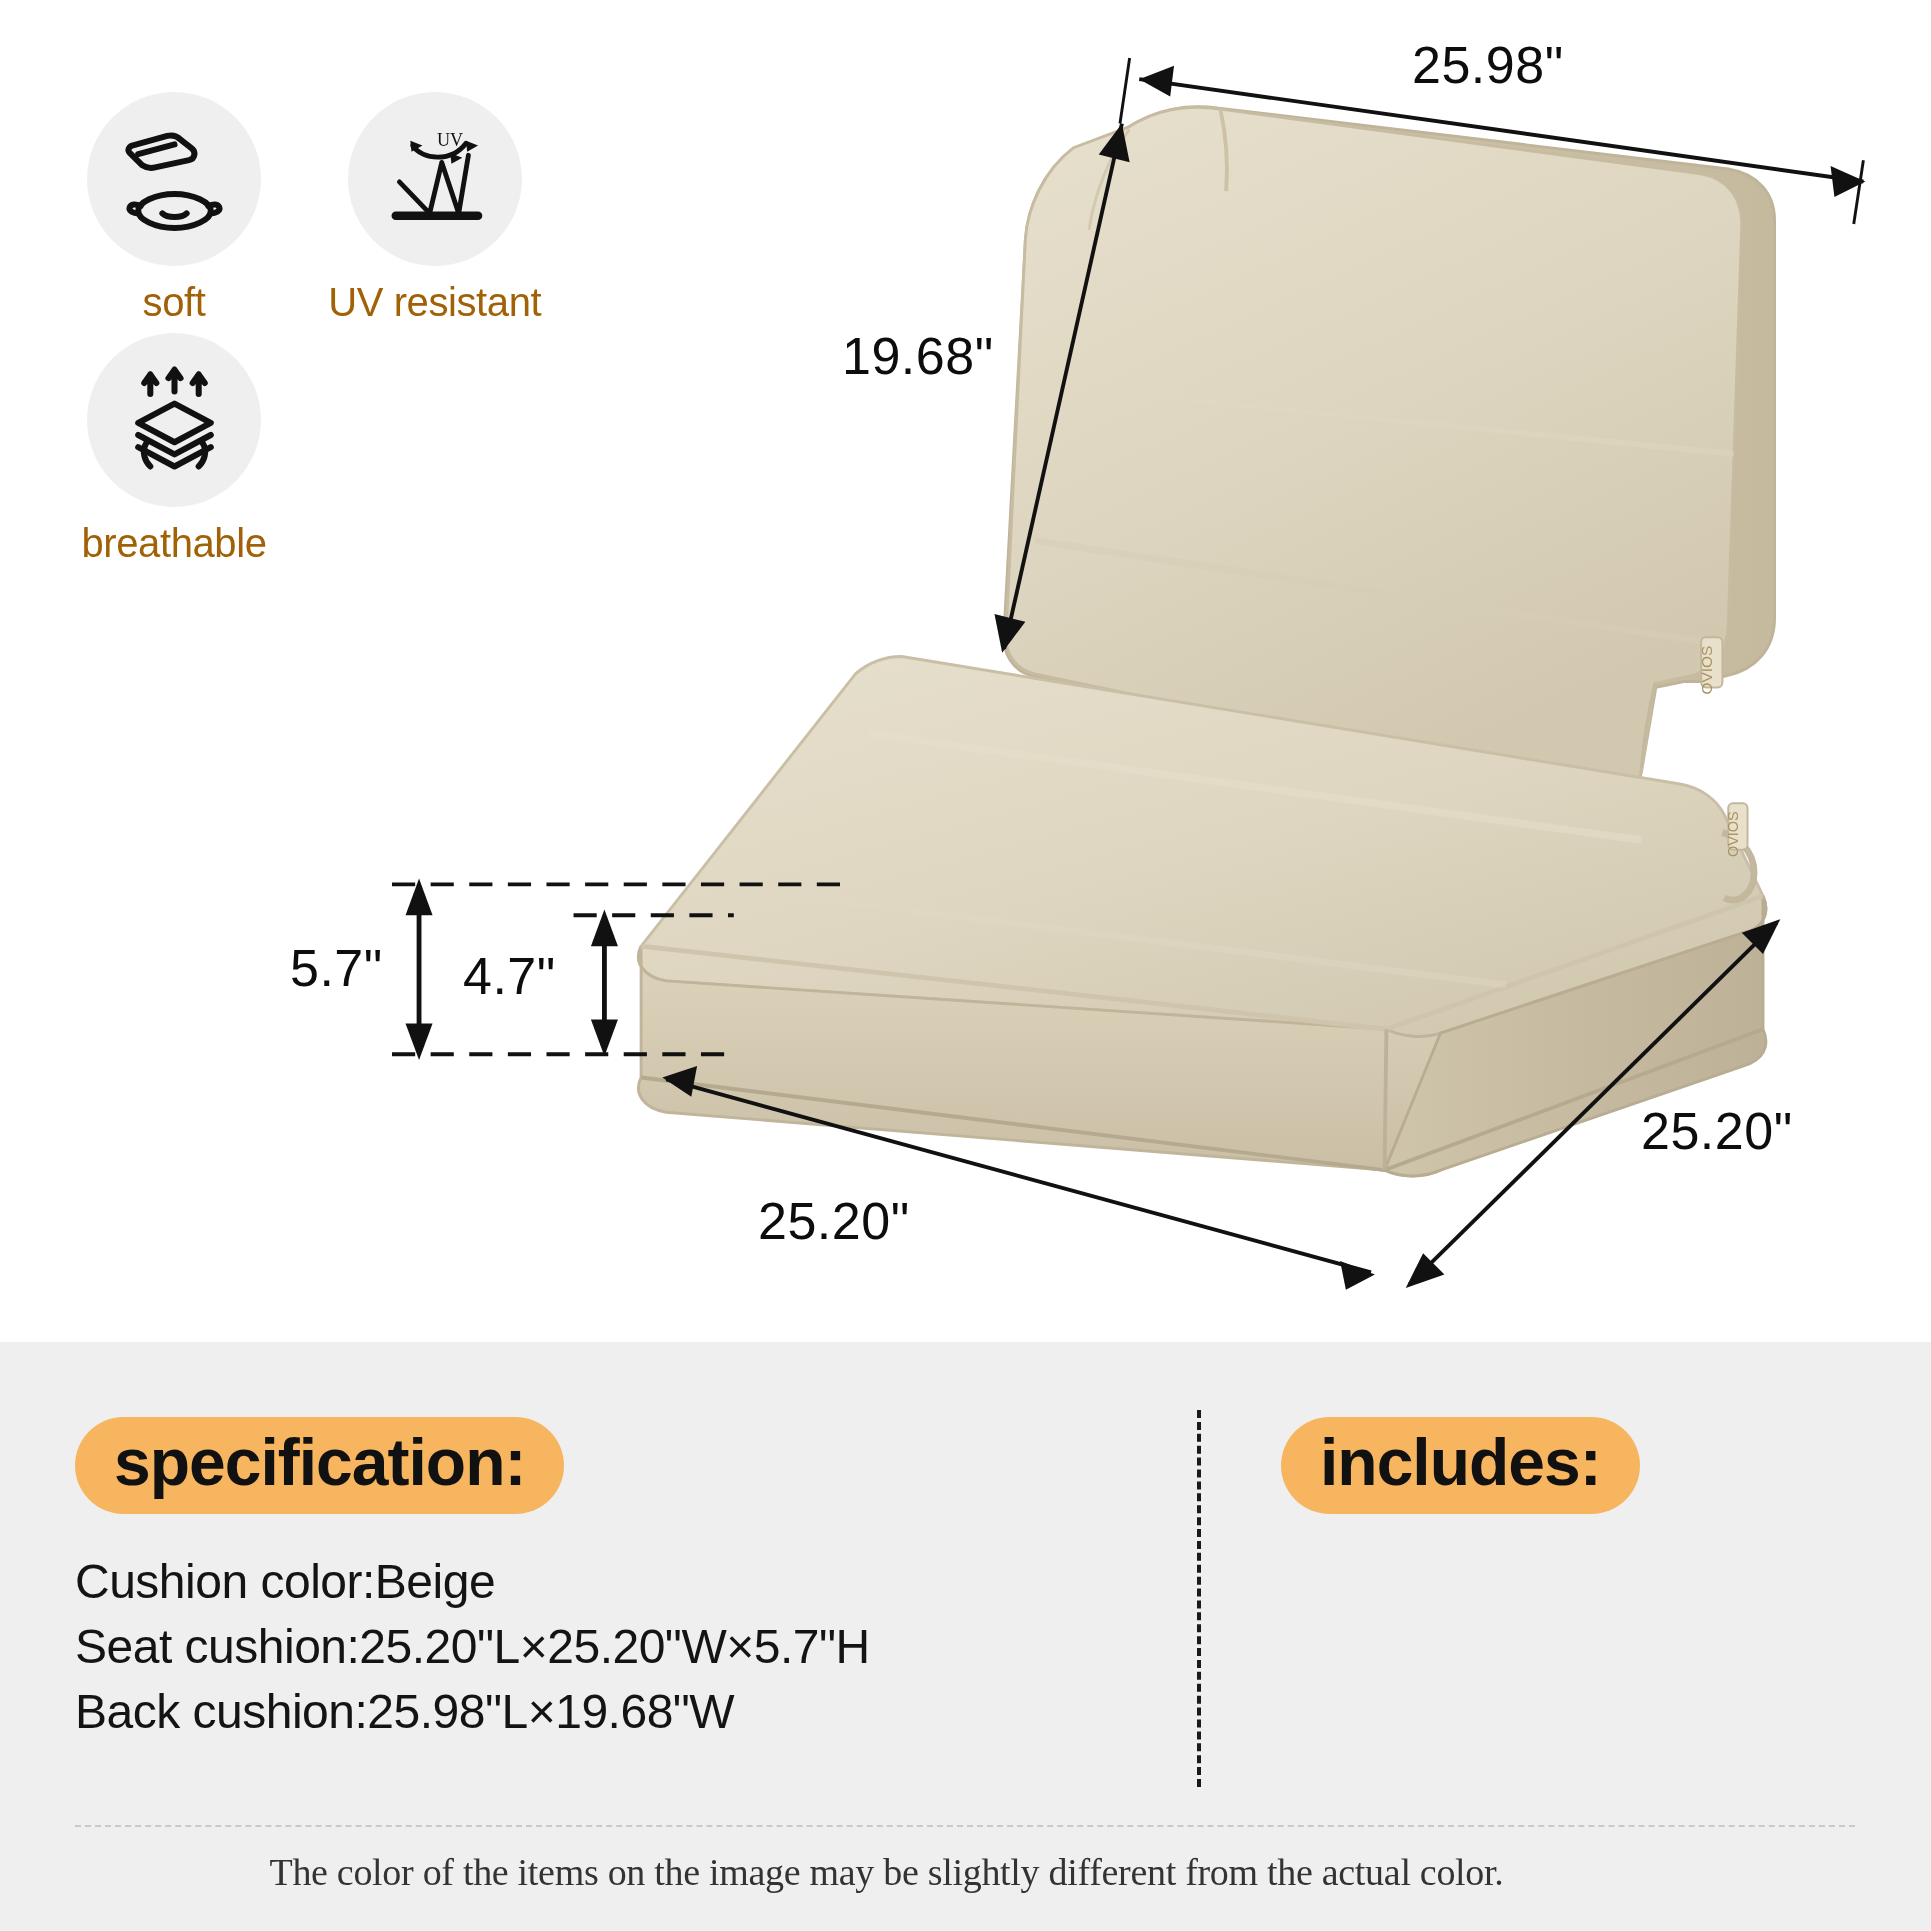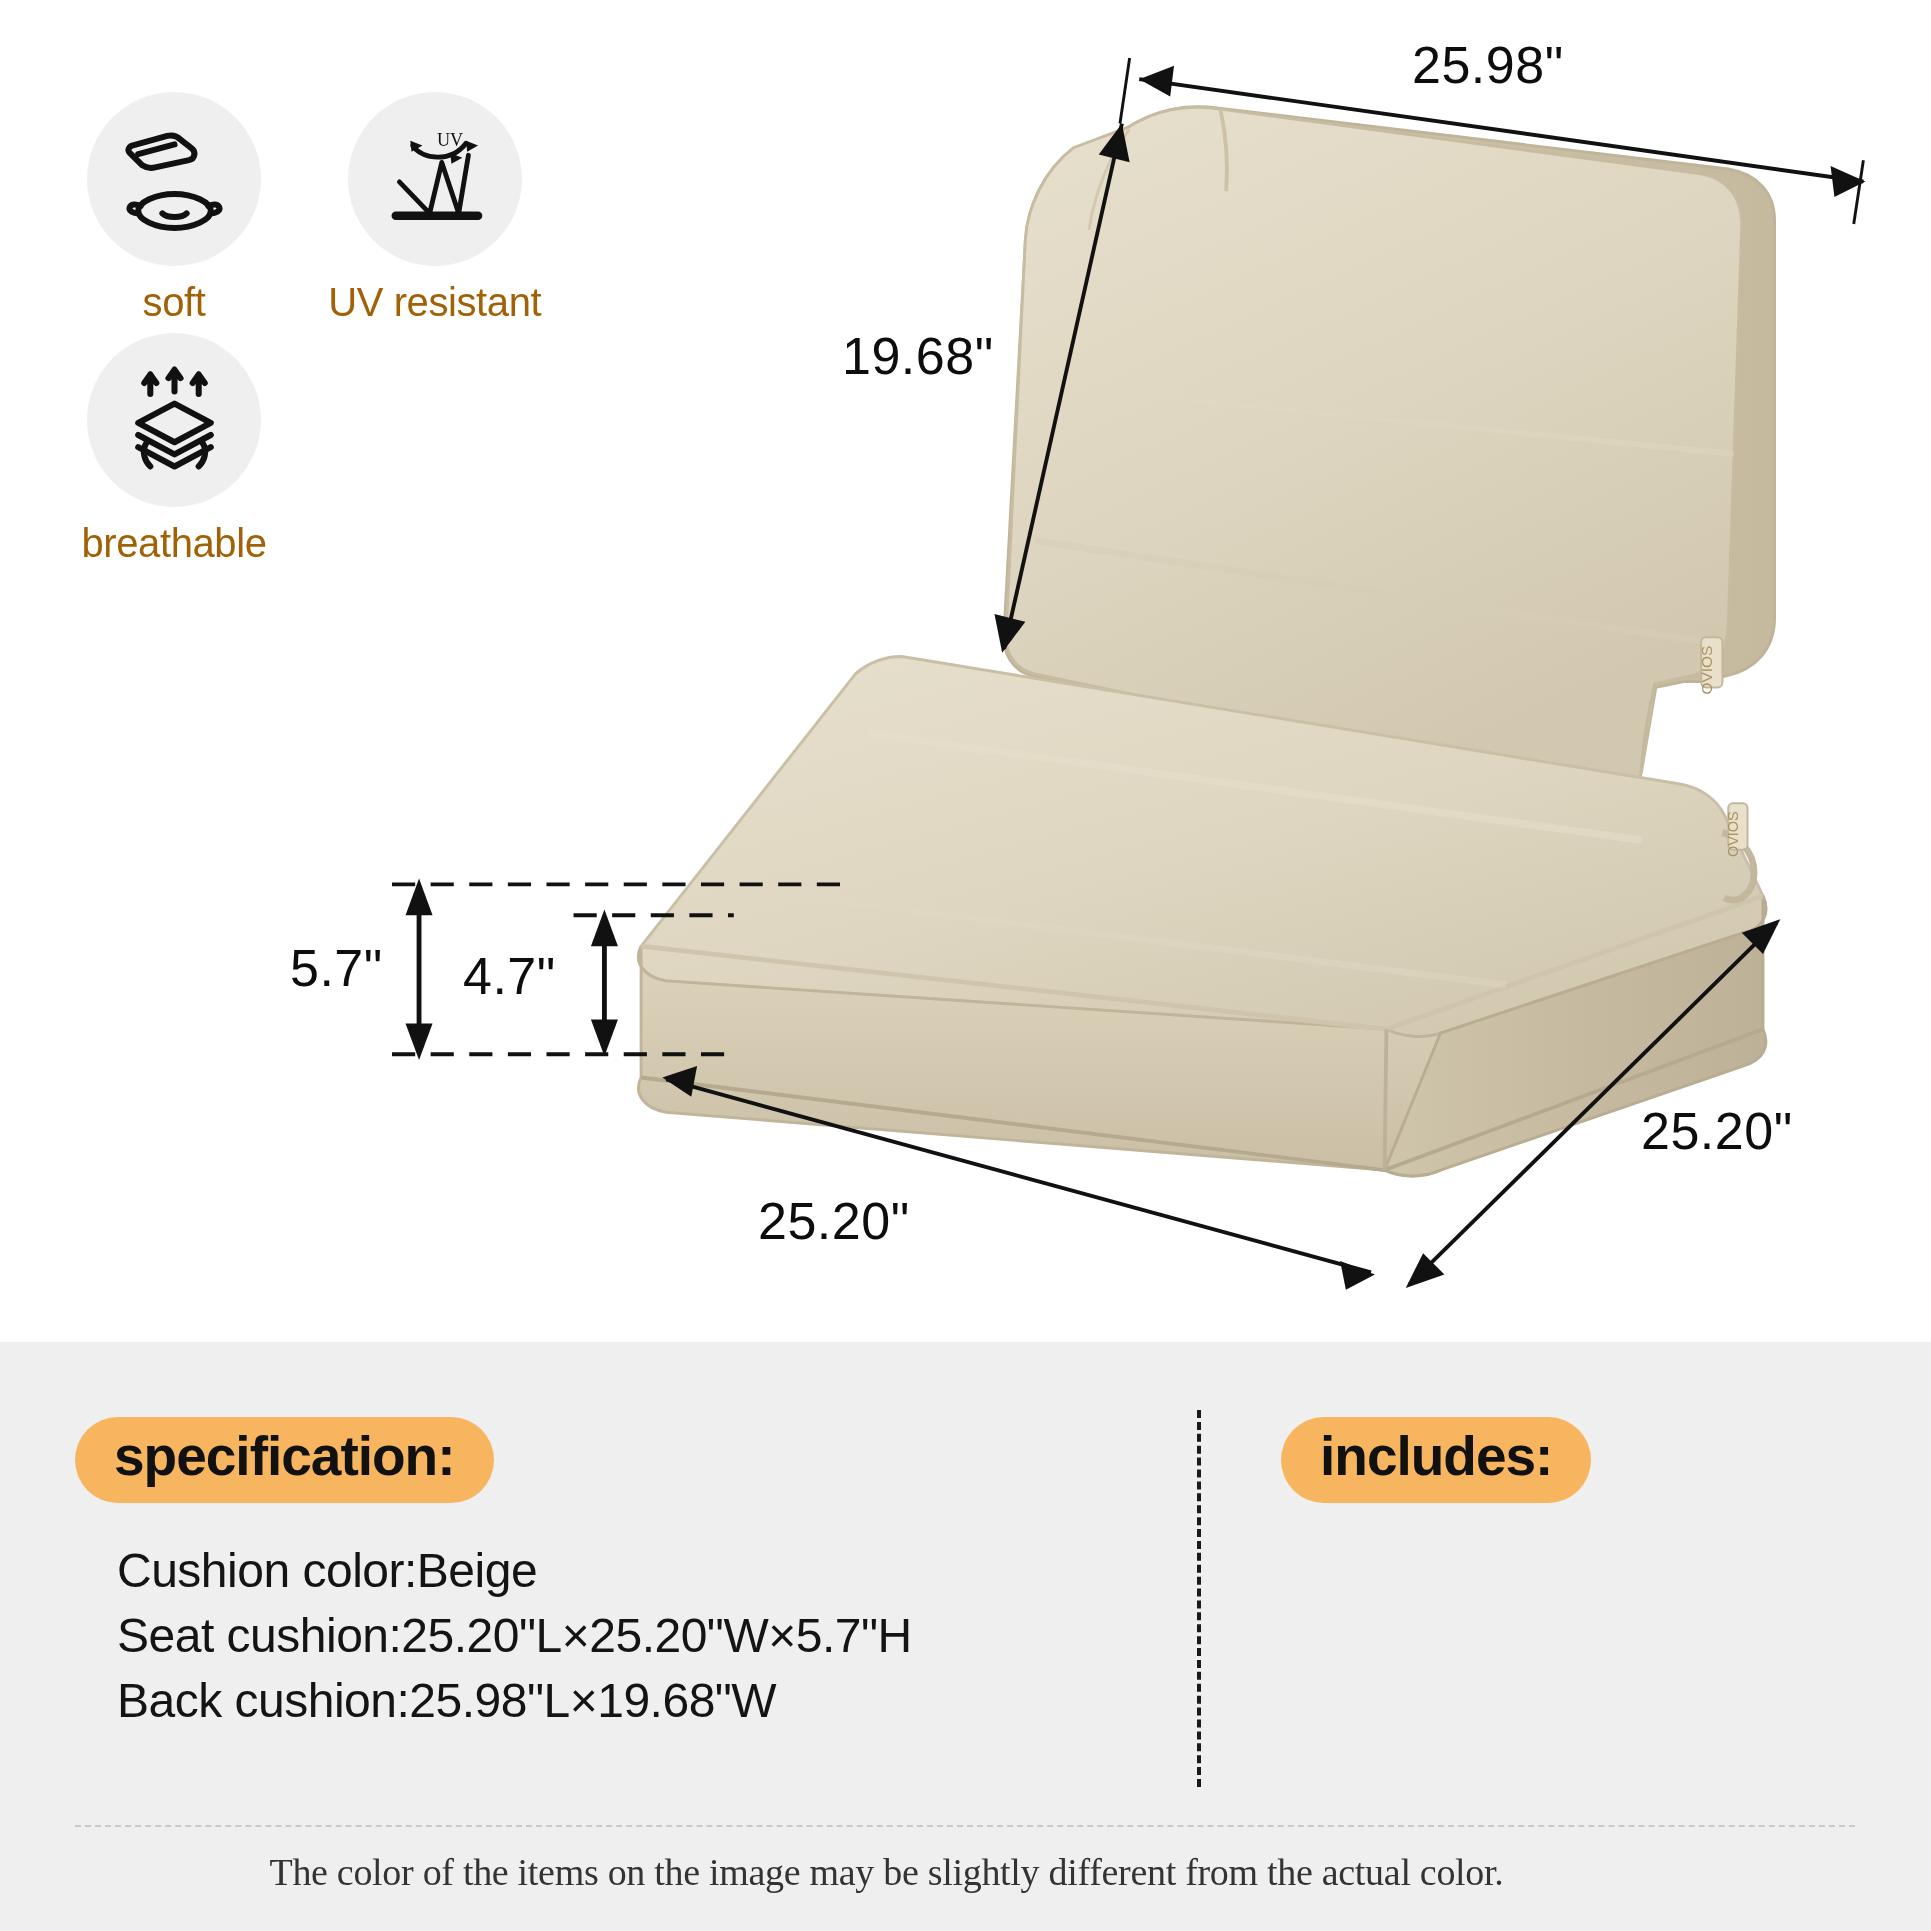--- a/index.html
+++ b/index.html
@@ -88,35 +88,34 @@
     top: 1342px;
     width: 1931px;
     height: 589px;
     background: #efefef;
   }
   .badge {
     display: inline-block;
     background: #f6b55e;
     border-radius: 68px;
     padding: 11.6px 39px 19.3px 39px;
-    font-size: 55px;
+    font-size: 66px;
     font-weight: bold;
     color: #111111;
     letter-spacing: -1px;
     line-height: 1.0;
   }
   #spec-block {
     position: absolute;
     left: 75px;
     top: 75px;
     width: 850px;
   }
   #spec-lines {
     margin-top: 35px;
-    margin-left: 42px;
   }
   .spec-line {
     font-size: 48px;
     color: #141414;
     line-height: 1.36;
     white-space: nowrap;
     letter-spacing: -0.5px;
   }
   #divider {
     position: absolute;

